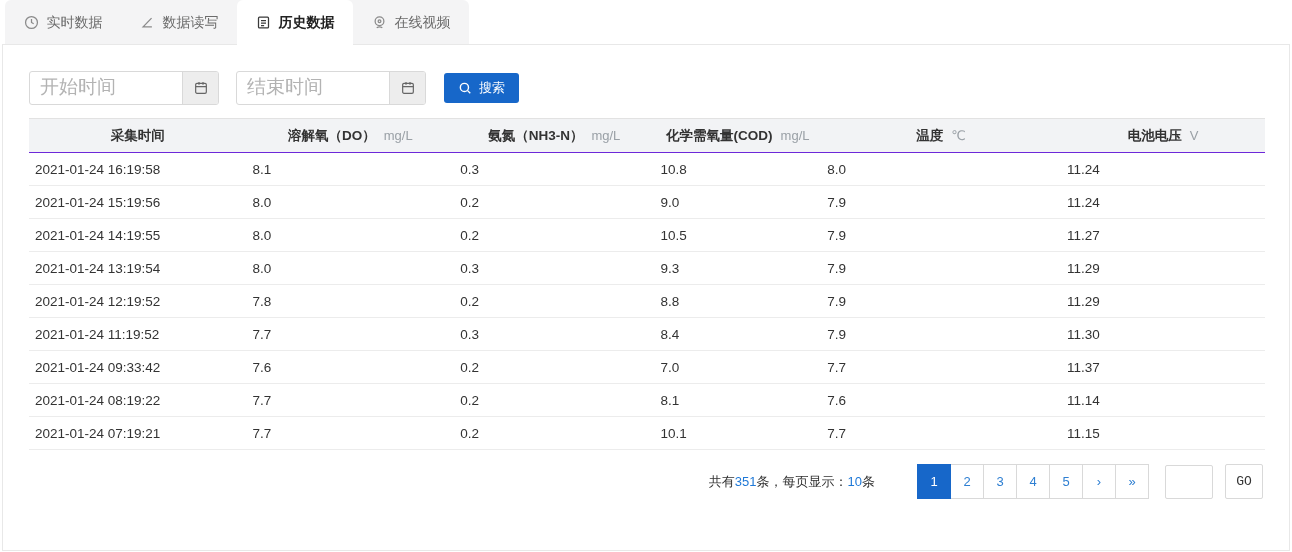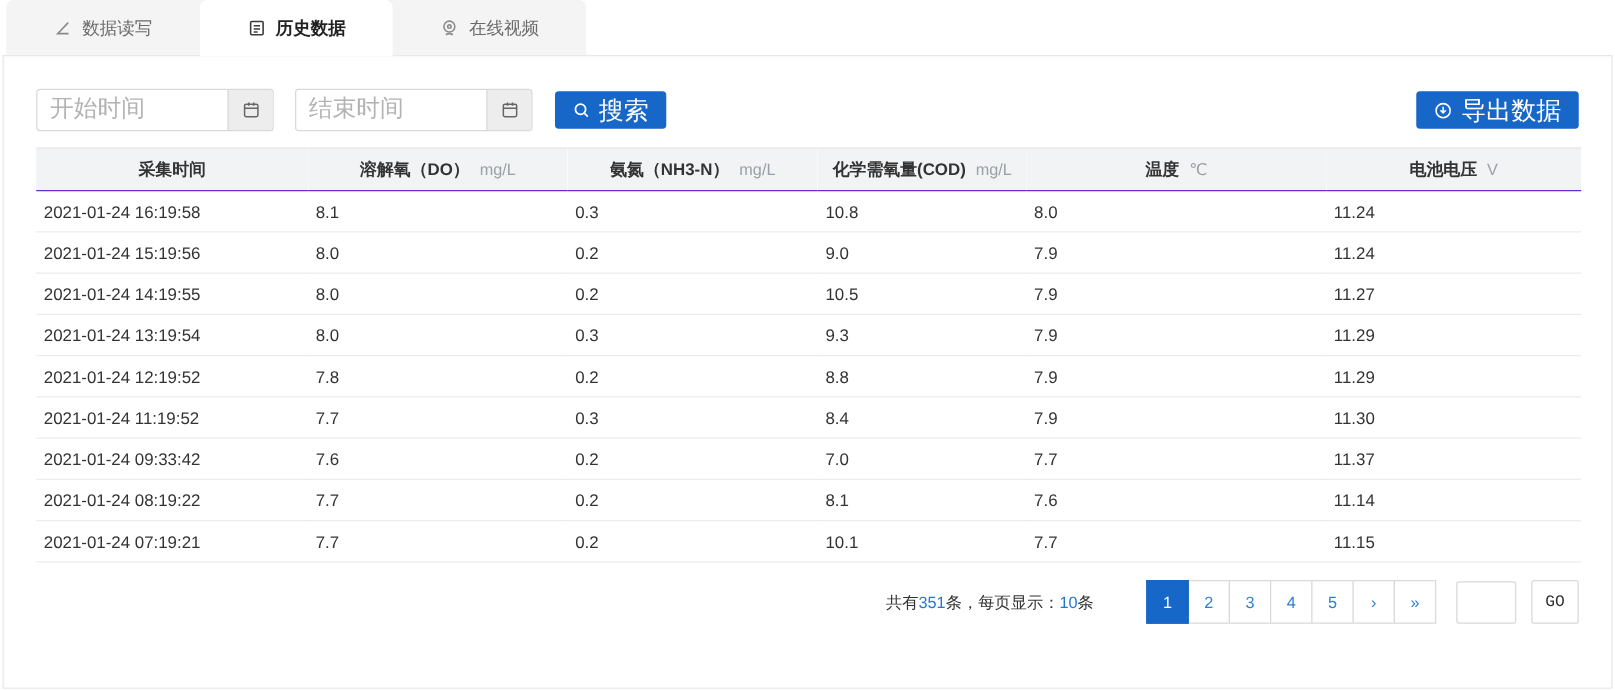--- a/index.html
+++ b/index.html
@@ -58,21 +58,21 @@
   }
   .input-group input::placeholder { color: #b3b3b3; }
   .cal-btn {
     width: 36px; display: flex; align-items: center; justify-content: center;
     background: #ededed; border-left: 1px solid #d9d9d9;
     color: #666; cursor: pointer;
   }
   .btn-primary {
     height: 30px; border: none; border-radius: 3px;
     background: var(--accent); color: #fff;
-    font-size: 20px; font-family: inherit;
+    font-size: 13px; font-family: inherit;
     display: inline-flex; align-items: center; gap: 7px;
     padding: 0 14px; cursor: pointer;
   }
   .btn-search { margin-left: 18px; }
   .btn-export { position: absolute; right: 0; top: 2px; }
 
   
   table.data {
     width: 1236px; margin: 13px 26px 0 26px;
     border-collapse: collapse; table-layout: fixed;
@@ -125,20 +125,29 @@
     display: flex; align-items: center; justify-content: center; cursor: pointer;
   }
 </style>
 </head>
 <body>
 
 <div class="tabbar">
     <div class="tab">
       <span class="ticon">
         <svg width="15" height="15" viewBox="0 0 24 24" fill="none" stroke="currentColor" stroke-width="2">
+          <circle cx="12" cy="12" r="9.5"></circle>
+          <path d="M12 6.5V12l3.5 2"></path>
+        </svg>
+      </span>
+      <span>实时数据</span>
+    </div>
+    <div class="tab">
+      <span class="ticon">
+        <svg width="15" height="15" viewBox="0 0 24 24" fill="none" stroke="currentColor" stroke-width="2">
           <path d="M18.5 5L5 19h14"></path>
         </svg>
       </span>
       <span>数据读写</span>
     </div>
     <div class="tab active">
       <span class="ticon">
         <svg width="15" height="15" viewBox="0 0 24 24" fill="none" stroke="currentColor" stroke-width="2">
           <rect x="4" y="3.5" width="16" height="17" rx="1.5"></rect>
           <path d="M8 9h8M8 13h8M8 17h5"></path>
@@ -180,29 +189,20 @@
       </span>
     </div>
     <button class="btn-primary btn-search">
       <span style="display:inline-flex">
         <svg width="14" height="14" viewBox="0 0 24 24" fill="none" stroke="#fff" stroke-width="2.4">
           <circle cx="11" cy="11" r="7"></circle>
             <path d="M16.5 16.5L21 21"></path>
         </svg>
       </span>
       <span>搜索</span>
-    </button>
-    <button class="btn-primary btn-export">
-      <span style="display:inline-flex">
-        <svg width="15" height="15" viewBox="0 0 24 24" fill="none" stroke="#fff" stroke-width="2">
-          <circle cx="12" cy="12" r="9"></circle>
-            <path d="M12 7v8M8.5 11.5L12 15l3.5-3.5"></path>
-        </svg>
-      </span>
-      <span>导出数据</span>
     </button>
   </div>
 
   <table class="data">
     <colgroup>
       <col class="c1">
         <col class="c2">
         <col class="c3">
         <col class="c4">
         <col class="c5">

